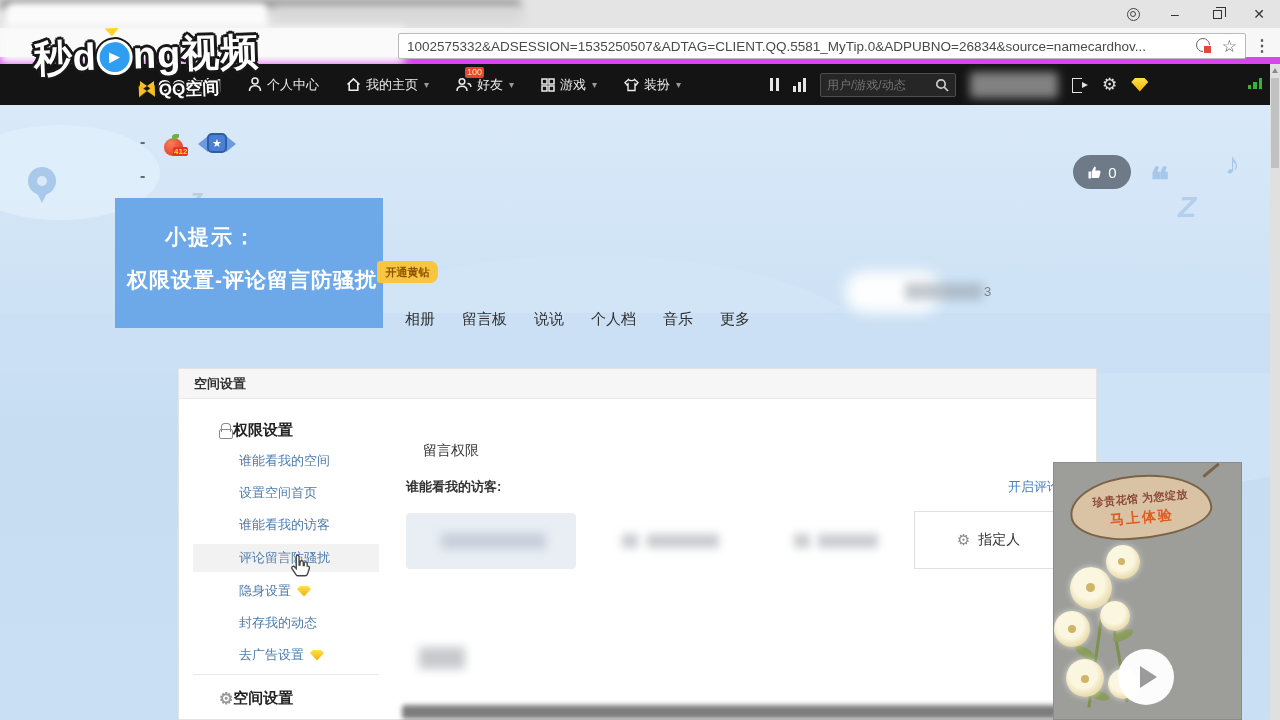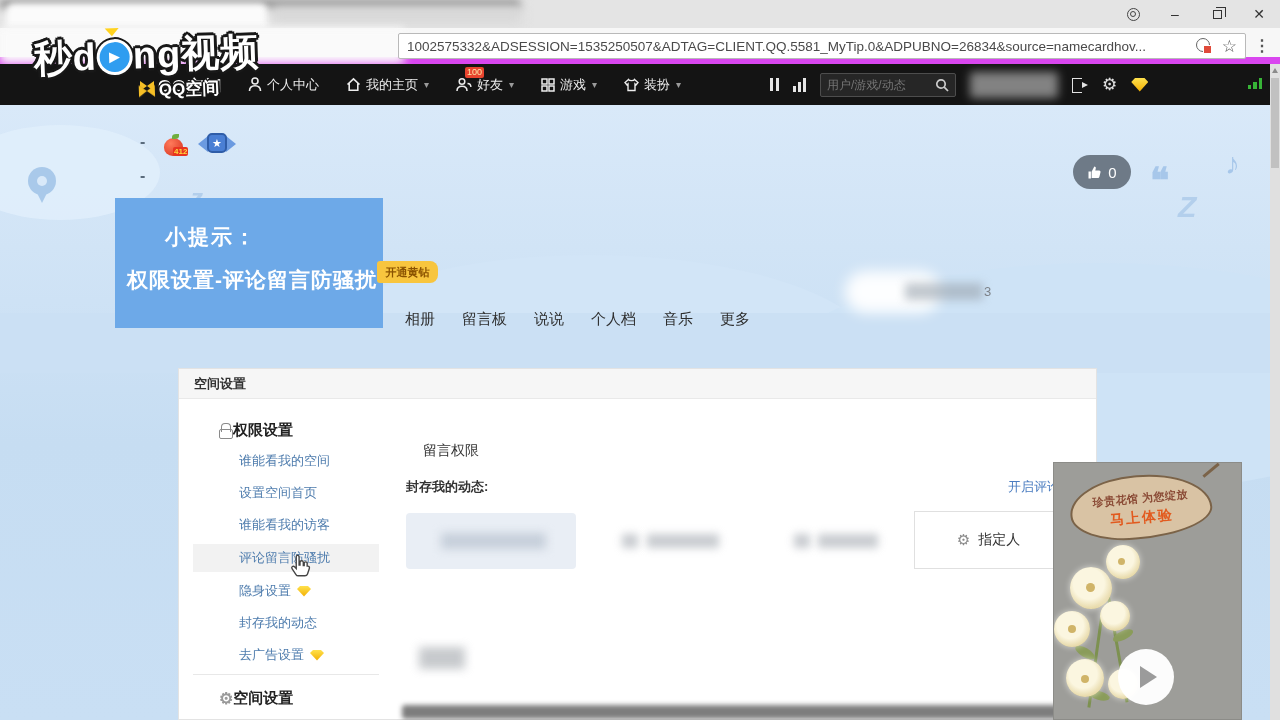--- a/index.html
+++ b/index.html
@@ -353,21 +353,21 @@
       <div class="side-group" style="top:320px;">
         <span class="groupgear">⚙</span>
         <span>空间设置</span>
       </div>
 
       <svg class="handcursor" viewBox="0 0 24 28">
         <path d="M9 1 c1.2 0 2 .8 2 2 v9 h1 v-3 c0-1 .8-1.8 1.8-1.8 s1.8.8 1.8 1.8 v3.5 h1 v-2.5 c0-.9.7-1.6 1.6-1.6 .9 0 1.6.7 1.6 1.6 v3 h.9 c.9 0 1.6.7 1.6 1.6 0 .6-.1 1-.3 1.6 l-1.8 5.4 c-.4 1.2-1.5 2-2.8 2 h-7.4 c-1 0-1.9-.5-2.4-1.3 l-4.3-6.4 c-.5-.8-.3-1.8.4-2.4 .7-.5 1.7-.4 2.3.2 l1.9 1.9 V3 c0-1.2.8-2 2-2 z" fill="#ffffff" stroke="#444444" stroke-width="1.5"></path>
       </svg>
 
       <div class="content-title">留言权限</div>
-      <div class="content-q">封存我的动态:</div>
+      <div class="content-q">谁能看我的访客:</div>
       <div class="content-link">开启评论</div>
 
       <div class="optbox1">
           <span class="blurtxt"></span>
         </div>
       <div class="optzone2">
         <span class="optblur" style="left:45px; width:16px;"></span>
         <span class="optblur" style="left:70px; width:72px;"></span>
       </div>
       <div class="optzone3">

